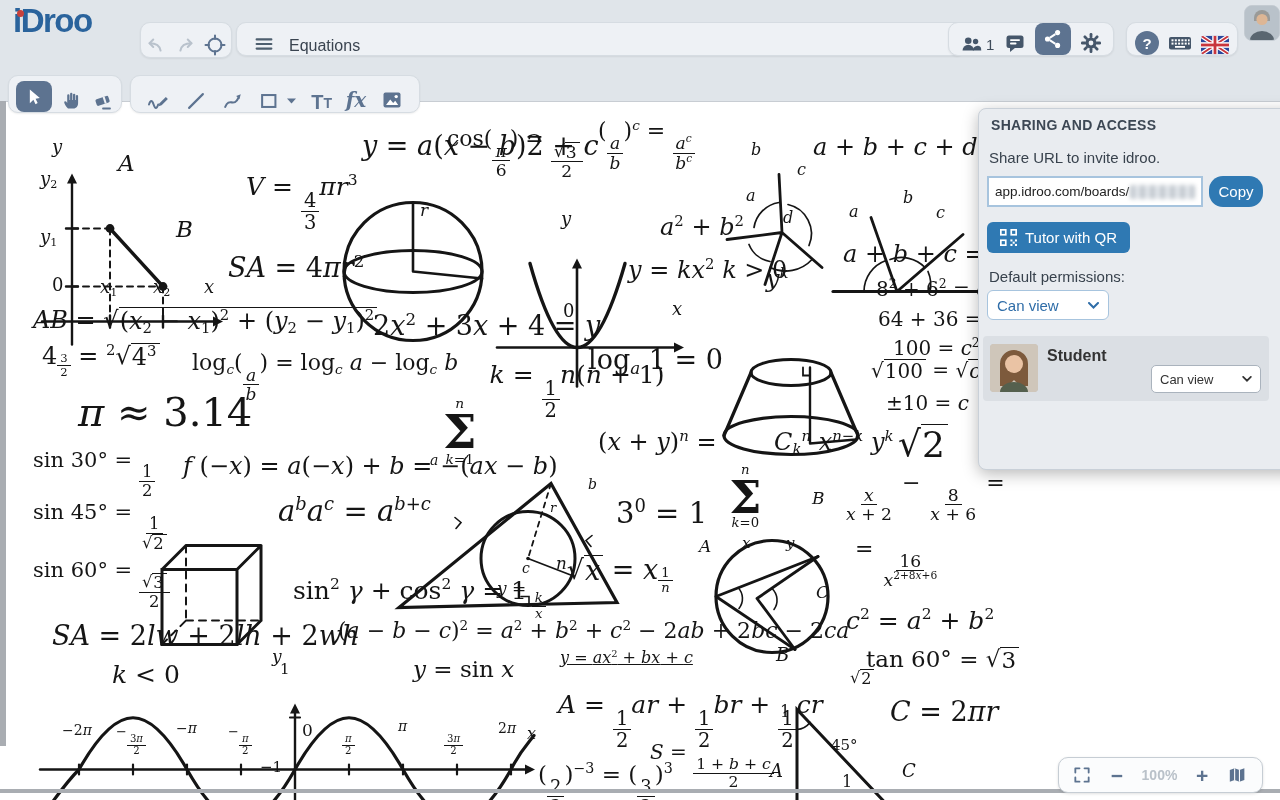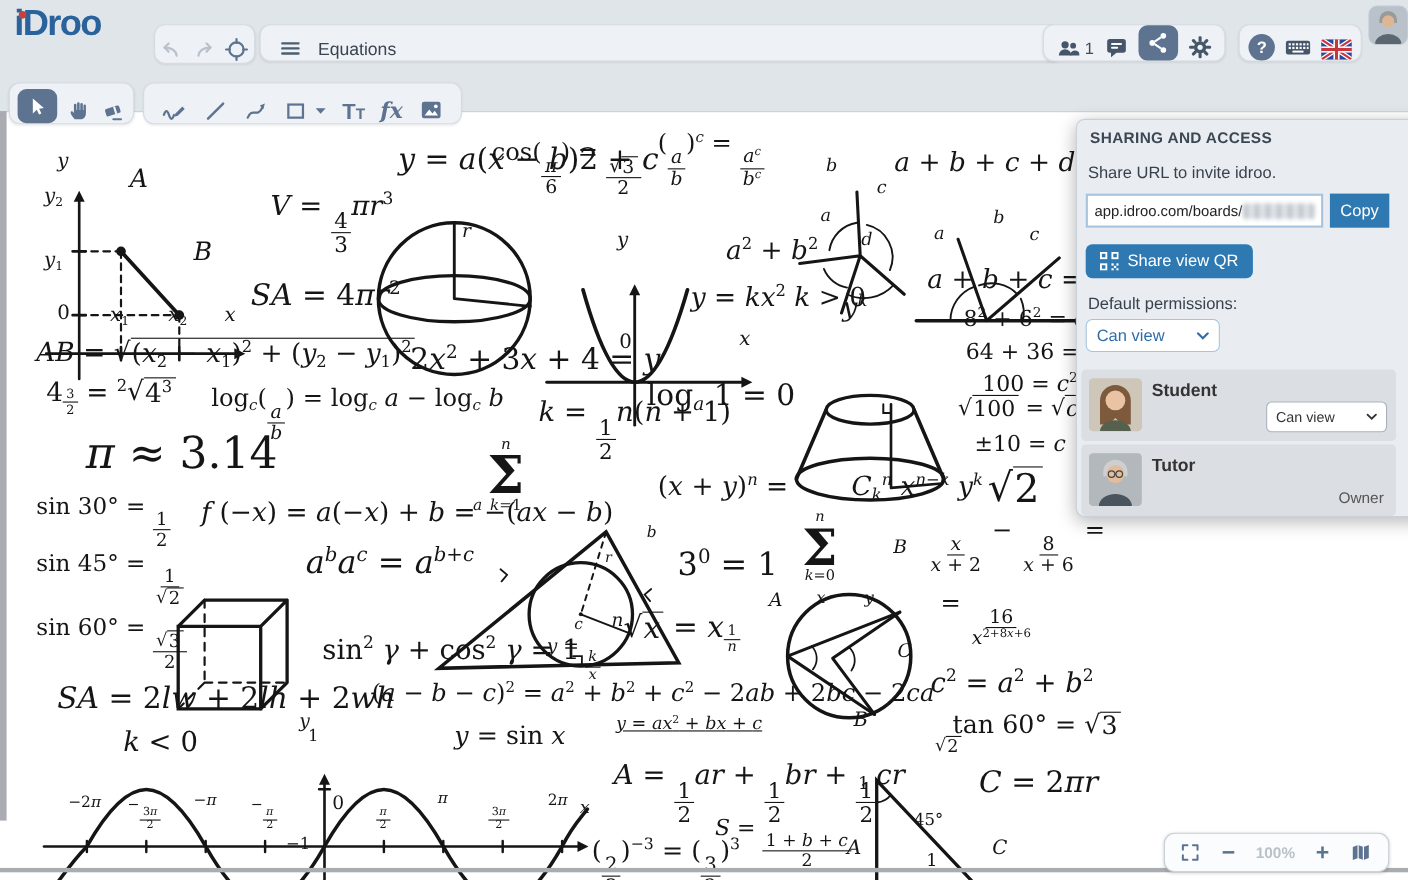--- a/index.html
+++ b/index.html
@@ -44,21 +44,21 @@
   .vscroll{position:absolute;left:0;top:101px;width:6px;height:645px;background:#a9adb2;z-index:6;}
   .hscroll{position:absolute;left:0;top:789px;width:1280px;height:4px;background:#a9adb2;z-index:3;}
 
   
   .panel{position:absolute;left:978px;top:108px;width:294px;height:360px;background:#e9ecf0;border:1px solid #c9d0d8;border-radius:8px;box-shadow:0 4px 16px rgba(0,0,0,.28);z-index:10;padding-left:40px;}
   .panel-title{position:absolute;left:12px;top:8px;font-size:14px;font-weight:bold;color:#3c4754;letter-spacing:.3px;}
   .panel-close{position:absolute;right:10px;top:4px;font-size:17px;color:#8593a2;cursor:pointer;padding:2px 4px;}
   .invite-text{position:absolute;left:10px;top:40px;font-size:15px;color:#38424d;}
   .url-input{position:absolute;left:8px;top:67px;width:200px;height:27px;background:#fff;border:2px solid #a7c4de;border-radius:0;display:flex;align-items:center;padding:0 6px;font-size:13.5px;color:#222;overflow:hidden;}
   .blurred{display:inline-block;width:66px;height:14px;margin-left:1px;border-radius:2px;background:repeating-linear-gradient(90deg,#c2c8cf 0 5px,#e3e7eb 5px 10px);filter:blur(2px);}
-  .copy-btn{position:absolute;left:230px;top:67px;width:54px;height:31px;background:#2f79b3;color:#fff;border:none;border-radius:0;font-size:15px;cursor:pointer;display:flex;align-items:center;justify-content:center;}
+  .copy-btn{position:absolute;left:230px;top:67px;width:54px;height:31px;background:#2f79b3;color:#fff;border:none;border-radius:14px;font-size:15px;cursor:pointer;display:flex;align-items:center;justify-content:center;}
   .qr-btn{position:absolute;left:8px;top:113px;height:31px;padding:0 13px;background:#2f79b3;color:#fff;border:none;border-radius:6px;font-size:15px;cursor:pointer;display:flex;align-items:center;gap:8px;}
   .perm-label{position:absolute;left:10px;top:159px;font-size:15px;color:#38424d;}
   .perm-select{position:absolute;left:8px;top:181px;width:102px;height:28px;background:#fff;border:1.5px solid #a7c4de;border-radius:6px;color:#2f6da8;font-size:15px;display:flex;align-items:center;justify-content:space-between;padding:0 9px;cursor:pointer;}
   .member-row{position:absolute;left:4px;width:286px;height:65px;background:#dbdfe4;border-radius:4px;}
   .m-avatar{position:absolute;left:7px;top:8px;width:48px;height:48px;border-radius:4px;overflow:hidden;background:#c5beb4;}
   .m-name{position:absolute;left:64px;top:11px;font-size:16px;font-weight:bold;color:#333;}
   .m-select{position:absolute;right:8px;bottom:8px;width:92px;height:26px;background:#fff;border:1px solid #aab3bd;border-radius:5px;color:#333;font-size:13px;display:flex;align-items:center;justify-content:space-between;padding:0 8px;cursor:pointer;}
   .m-role{position:absolute;right:11px;bottom:9px;font-size:14px;color:#555;}
 
   
@@ -599,21 +599,21 @@
             <rect x="13.4" y="13.4" width="2.2" height="2.2"></rect>
             <rect x="11" y="15.8" width="2.2" height="2.2"></rect>
             <rect x="15.8" y="15.8" width="2.2" height="2.2"></rect>
           </g>
           <g fill="#2f79b3">
             <rect x="1.8" y="1.8" width="3.4" height="3.4"></rect>
             <rect x="12.8" y="1.8" width="3.4" height="3.4"></rect>
             <rect x="1.8" y="12.8" width="3.4" height="3.4"></rect>
           </g>
         </svg>
-      <span>Share view QR</span>
+      <span>Tutor with QR</span>
     </button>
     <div class="perm-label">Default permissions:</div>
     <div class="perm-select">
       <span>Can view</span>
       <svg width="11" height="7" viewBox="0 0 11 7">
           <path d="M1 1 L5.5 5.5 L10 1" fill="none" stroke="#2f6da8" stroke-width="2" stroke-linecap="round"></path>
         </svg>
     </div>
 
     <div class="member-row" style="top:227px;">
@@ -627,35 +627,20 @@
       </div>
       <div class="m-name">Student</div>
       <div class="m-select">
         <span>Can view</span>
         <svg width="10" height="6" viewBox="0 0 11 7">
             <path d="M1 1 L5.5 5.5 L10 1" fill="none" stroke="#333" stroke-width="2" stroke-linecap="round"></path>
           </svg>
       </div>
     </div>
 
-    <div class="member-row" style="top:295px;">
-      <div class="m-avatar">
-        <svg width="48" height="48" viewBox="0 0 48 48">
-            <rect width="48" height="48" fill="#b3b8bc"></rect>
-            <path d="M13 17 a11 11 0 0 1 22 0 v4 h-22 z" fill="#cfcfcf"></path>
-            <circle cx="24" cy="19" r="8.2" fill="#e2bd9d"></circle>
-            <circle cx="20.5" cy="19" r="3" fill="none" stroke="#444" stroke-width="1.1"></circle>
-            <circle cx="27.5" cy="19" r="3" fill="none" stroke="#444" stroke-width="1.1"></circle>
-            <path d="M23.5 19 h1" stroke="#444" stroke-width="1.1"></path>
-            <path d="M9 48 a15 11 0 0 1 30 0 z" fill="#4a545e"></path>
-          </svg>
-      </div>
-      <div class="m-name">Tutor</div>
-      <div class="m-role">Owner</div>
-    </div>
   </div>
 
   <div class="zoombar">
     <span class="ibtn">
       <svg width="20" height="20" viewBox="0 0 24 24">
           <path d="M4 9 V4 H9 M15 4 H20 V9 M20 15 V20 H15 M9 20 H4 V15" fill="none" stroke="#5d7390" stroke-width="2.2" stroke-linecap="round" stroke-linejoin="round"></path>
         </svg>
     </span>
     <span class="zglyph">−</span>
     <span class="zlevel">100%</span>

